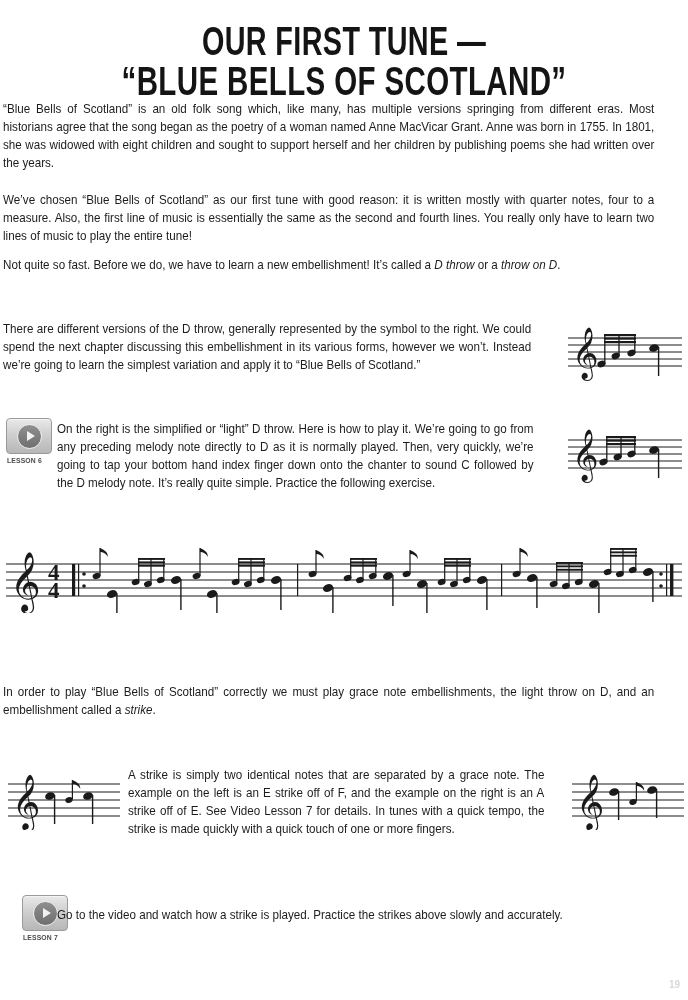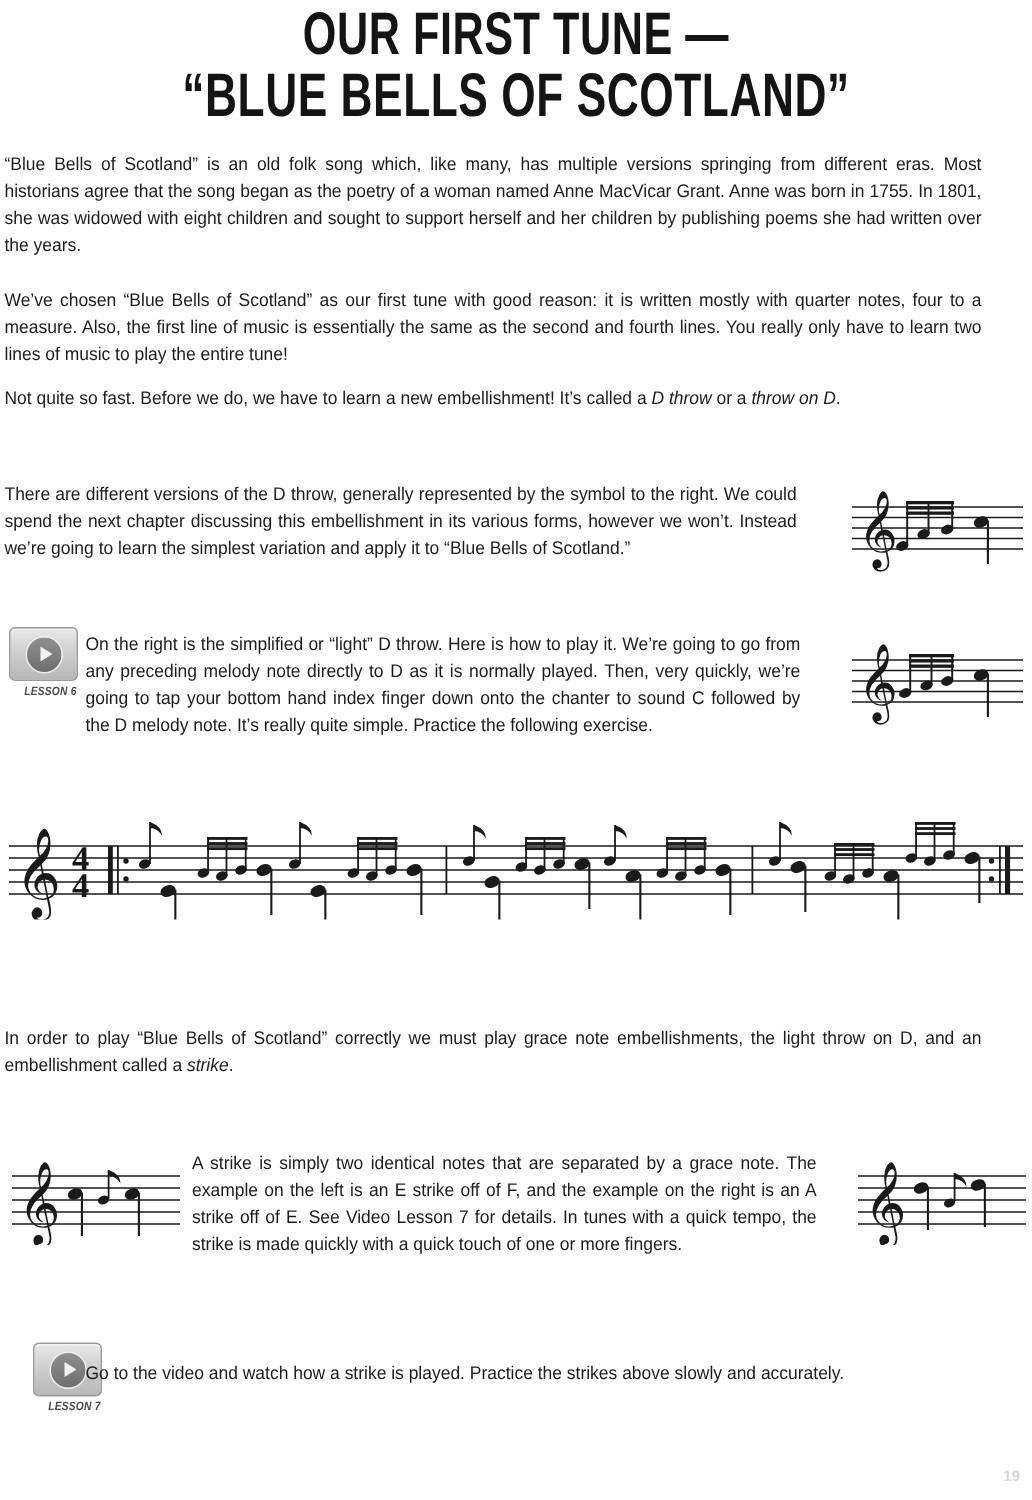--- a/index.html
+++ b/index.html
@@ -12,21 +12,21 @@
     width: 688px;
     height: 1000px;
     background: #ffffff;
     font-family: "Liberation Sans", sans-serif;
     color: #1a1a1a;
     overflow: hidden;
   }
 
   
   .title-block {
-    padding-top: 4px;
+    padding-top: 22px;
     text-align: center;
   }
   .title-line {
     font-family: "Liberation Sans Narrow", "Liberation Sans", sans-serif;
     font-weight: bold;
     font-size: 40px;
     line-height: 0.98;
     letter-spacing: 0.5px;
     color: #141414;
     transform: scaleX(0.72);
@@ -47,22 +47,21 @@
   .body-text i { font-style: italic; }
 
   .para {
     position: absolute;
   }
 
   
   .lesson-badge {
     position: absolute;
     width: 52px;
-    text-align: right;
-    font-style: italic;
+    text-align: left;
   }
   .lesson-icon {
     width: 44px;
     height: 34px;
     margin: 0 auto;
     border-radius: 4px;
     background: linear-gradient(180deg, #e9e9e9 0%, #cfcfcf 45%, #b7b7b7 100%);
     border: 1px solid #9a9a9a;
     box-shadow: inset 0 1px 0 #f4f4f4;
     position: relative;

